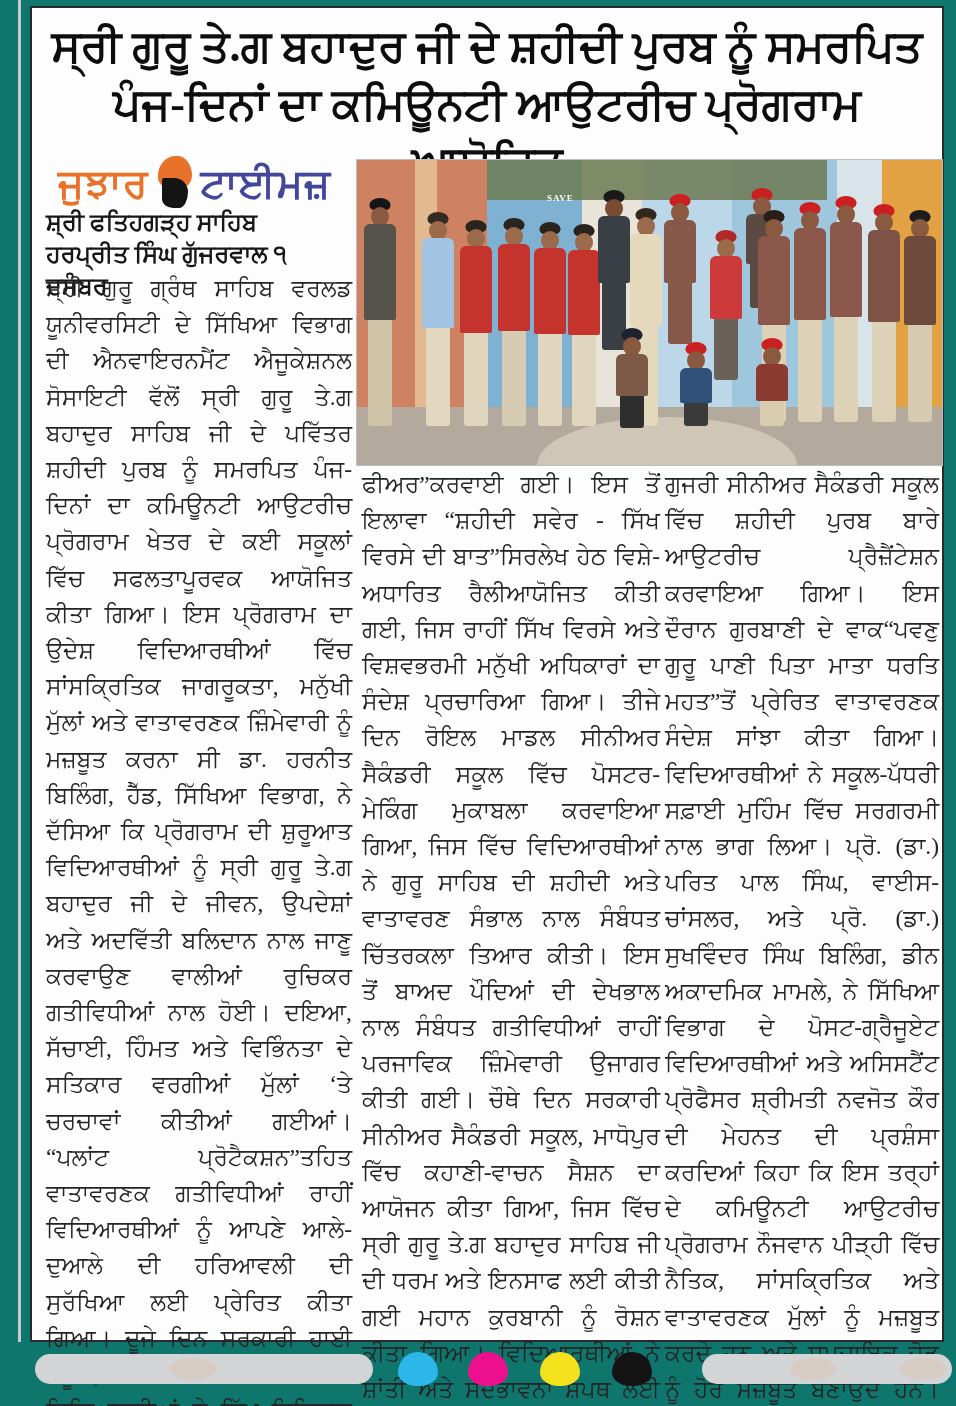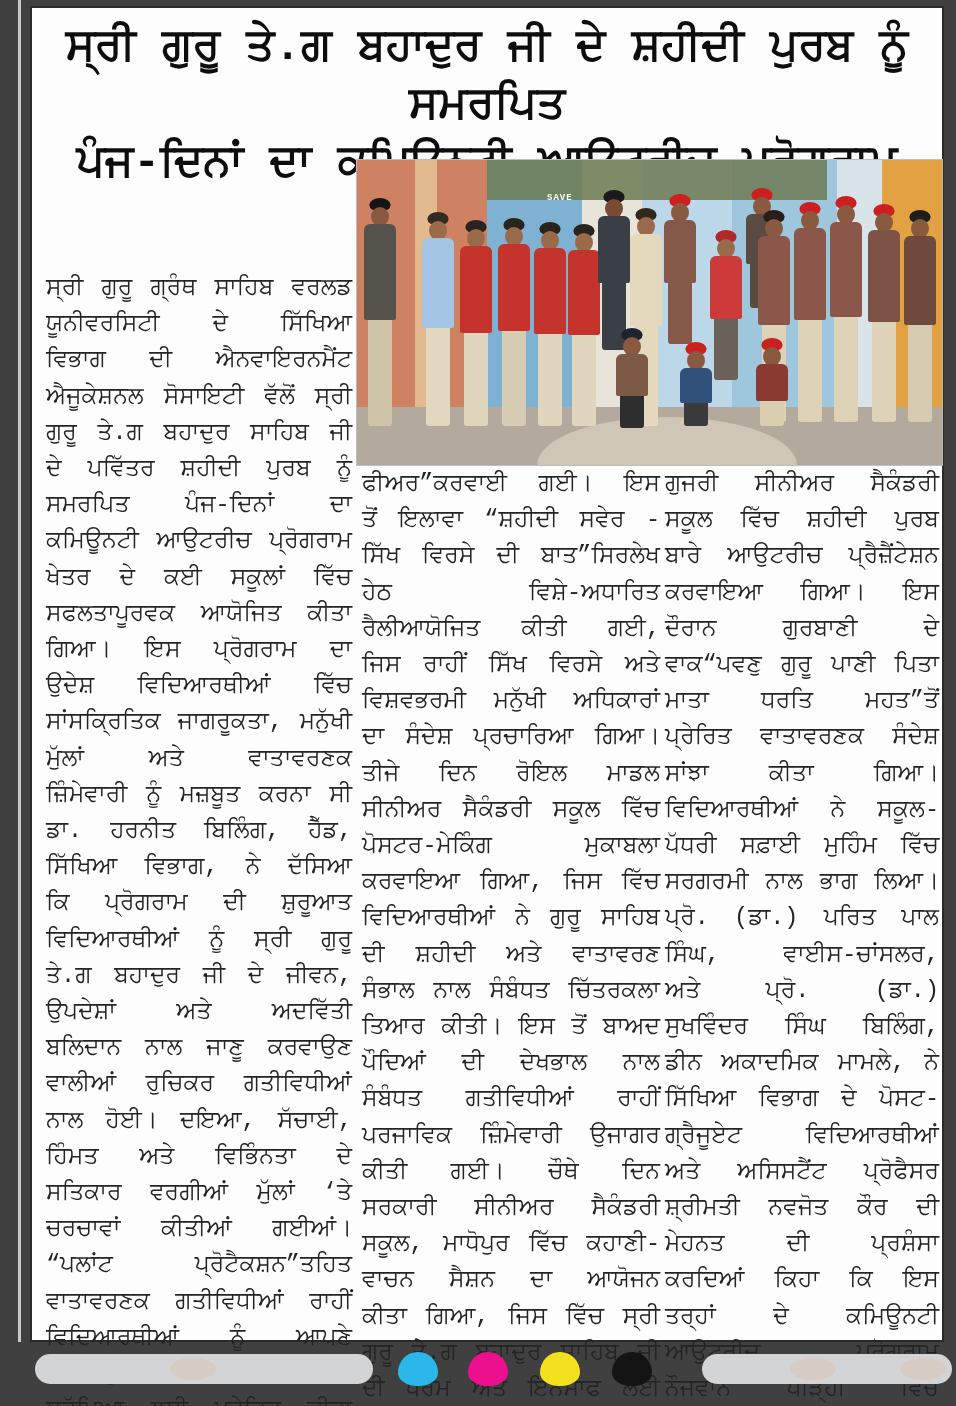--- a/index.html
+++ b/index.html
@@ -1,17 +1,17 @@
 <!DOCTYPE html>
 <html lang="pa"><head>
 <meta charset="utf-8">
 <style>
   html,body{margin:0;padding:0;background:#ffffff;}
-  .page{position:relative;width:956px;height:1406px;background:#404040;overflow:hidden;
-        font-family:Liberation Mono, monospace;color:#1e1e1e;}
+  .page{position:relative;width:956px;height:1406px;background:#0f766e;overflow:hidden;
+        font-family:Liberation Serif, serif;color:#1e1e1e;}
   .scan-edge{position:absolute;left:18px;top:0;width:3px;height:1342px;background:#c9c9c9;}
   .article{position:absolute;left:30px;top:6px;width:914px;height:1336px;
            border:2px solid #2a2a2a;background:#fdfdfd;box-sizing:border-box;}
   .headline{position:absolute;left:8px;right:8px;top:10px;text-align:center;
             font-weight:bold;font-size:44px;line-height:58px;color:#0d0d0d;margin:0;}
   .masthead{position:absolute;left:26px;top:146px;height:58px;display:flex;align-items:center;gap:5px;}
   .logo-w1{font-size:40px;font-weight:800;color:#e8722a;letter-spacing:1px;}
   .logo-w2{font-size:40px;font-weight:800;color:#43479c;letter-spacing:1px;}
   .logo-icon{position:relative;width:42px;height:54px;flex:0 0 auto;}
   .logo-icon .turban{position:absolute;left:4px;top:0;width:34px;height:34px;background:#e8722a;
@@ -56,21 +56,33 @@
 <div class="page">
   <div class="scan-edge"></div>
 
   <div class="article">
 
     <h1 class="headline">
       <span>ਸ੍ਰੀ ਗੁਰੂ ਤੇ.ਗ ਬਹਾਦੁਰ ਜੀ ਦੇ ਸ਼ਹੀਦੀ ਪੁਰਬ ਨੂੰ ਸਮਰਪਿਤ</span><br>
       <span>ਪੰਜ-ਦਿਨਾਂ ਦਾ ਕਮਿਊਨਟੀ ਆਉਟਰੀਚ ਪ੍ਰੋਗਰਾਮ ਆਯੋਜਿਤ</span>
     </h1>
 
-
+    <div class="masthead">
+      <span class="logo-w1">ਜੁਝਾਰ</span>
+      <span class="logo-icon">
+        <span class="turban"></span>
+        <span class="beard"></span>
+      </span>
+      <span class="logo-w2">ਟਾਈਮਜ਼</span>
+    </div>
+
+    <div class="byline">
+      <div>ਸ਼੍ਰੀ ਫਤਿਹਗੜ੍ਹ ਸਾਹਿਬ</div>
+      <div>ਹਰਪ੍ਰੀਤ ਸਿੰਘ ਗੁੱਜਰਵਾਲ ੧ ਦਸੰਬਰ</div>
+    </div>
 
     <div class="photo" id="photo">
         <div class="panel" style="left: 0px; width: 130px; background: rgb(207, 130, 97);"></div>
         <div class="panel" style="left: 58px; width: 22px; background: rgb(227, 185, 143);"></div>
         <div class="panel" style="left: 130px; width: 95px; background: rgb(127, 178, 210);"></div>
         <div class="panel" style="left: 225px; width: 60px; background: rgb(232, 228, 218);"></div>
         <div class="panel" style="left: 285px; width: 90px; background: rgb(188, 216, 232);"></div>
         <div class="panel" style="left: 375px; width: 105px; background: rgb(158, 199, 222);"></div>
         <div class="panel" style="left: 480px; width: 45px; background: rgb(216, 228, 234);"></div>
         <div class="panel" style="left: 525px; width: 60px; background: rgb(226, 162, 67);"></div>

